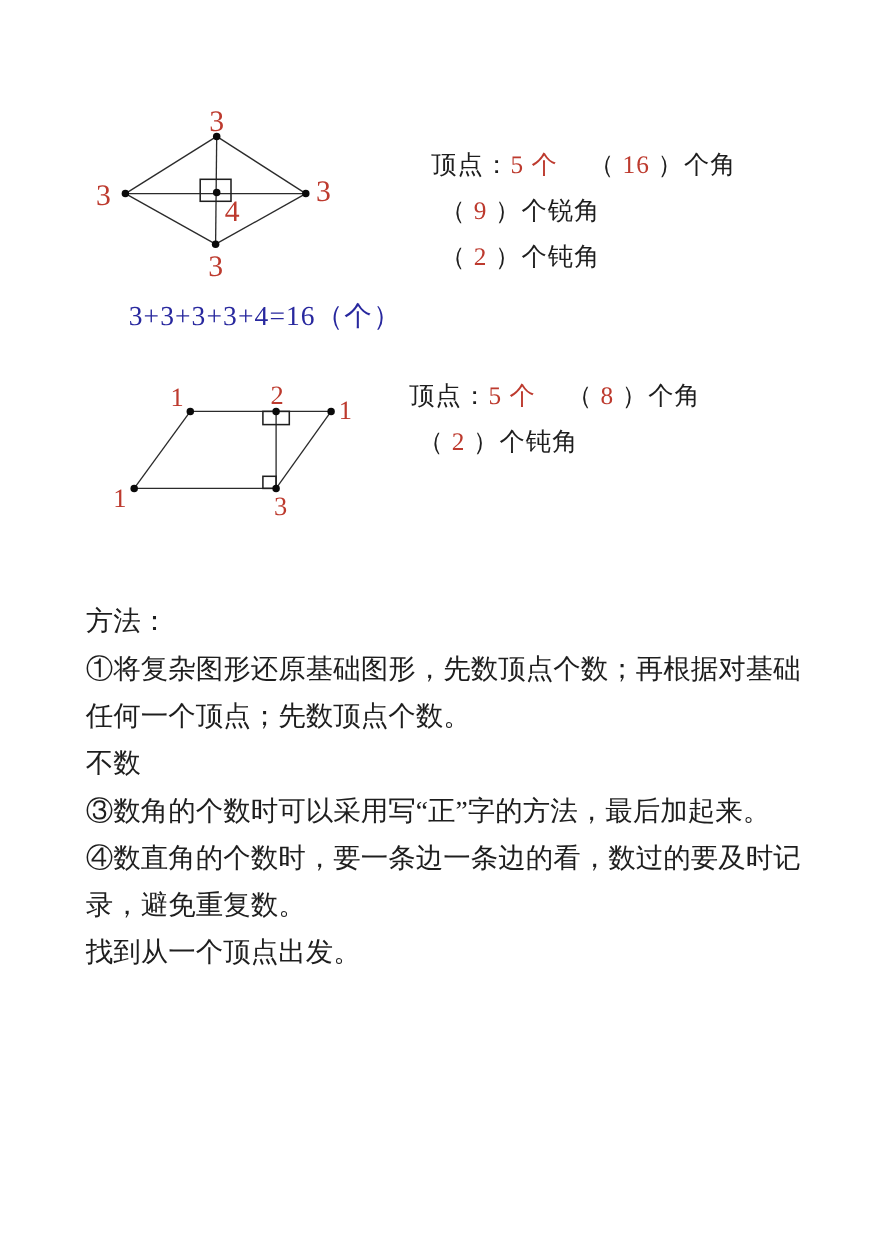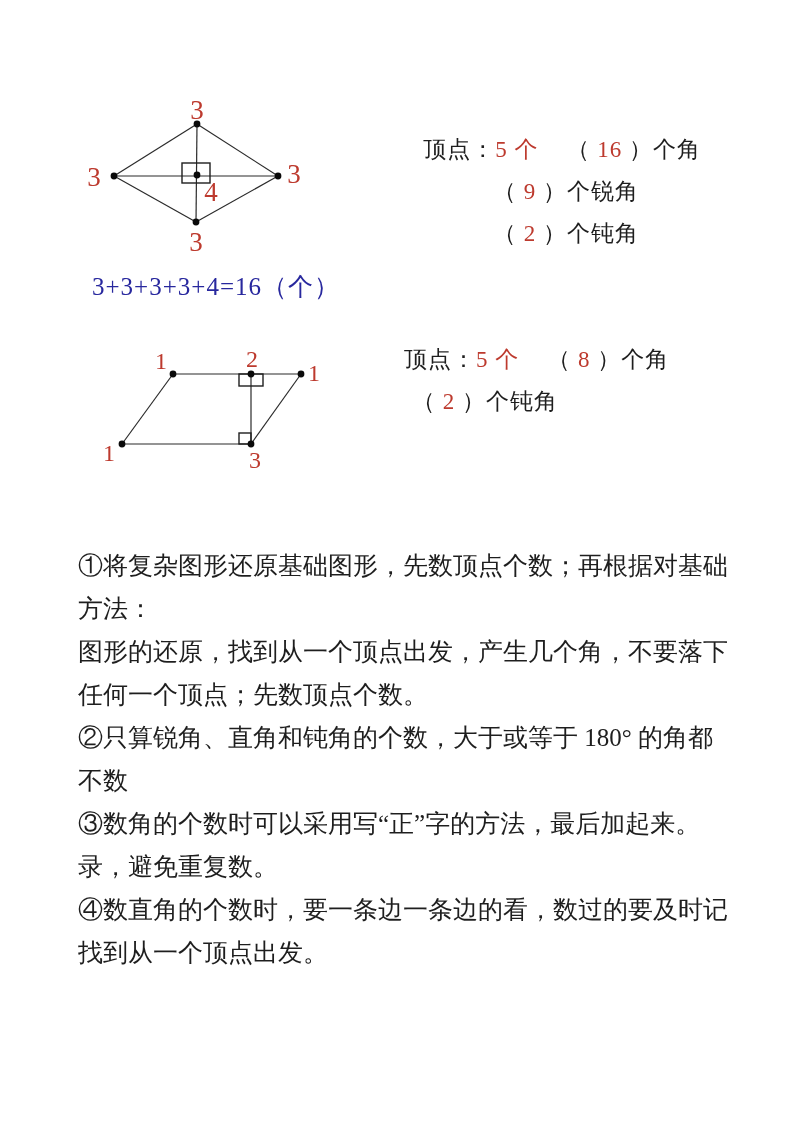--- a/index.html
+++ b/index.html
@@ -79,23 +79,23 @@
     <circle class="dot" cx="116" cy="127" r="3.4"></circle>
     <circle class="dot" cx="117" cy="80" r="3.4"></circle>
 
     <text class="svg-label lbl-lg" x="117" y="24" text-anchor="middle">3</text>
     <text class="svg-label lbl-lg" x="14" y="91" text-anchor="middle">3</text>
     <text class="svg-label lbl-lg" x="214" y="88" text-anchor="middle">3</text>
     <text class="svg-label lbl-lg" x="116" y="156" text-anchor="middle">3</text>
     <text class="svg-label lbl-lg" x="131" y="106" text-anchor="middle">4</text>
   </svg>
 
-  <div class="formula" style="left:92px; top:270px;">3+3+3+3+4=16（个）</div>
+  <div class="formula" style="left:117px; top:270px;">3+3+3+3+4=16（个）</div>
 
-  <div class="answers" style="left:392px; top:129px;text-align:center;">
+  <div class="answers" style="left:392px; top:129px;">
     <div class="ans-line"><span>顶点：</span><span class="red">5 个</span><span class="gap-left">（ </span><span class="red">16</span><span> ）</span><span>个角</span></div>
     <div class="ans-line indent"><span>（ </span><span class="red">9</span><span> ）</span><span>个锐角</span></div>
     <div class="ans-line indent"><span>（ </span><span class="red">2</span><span> ）</span><span>个钝角</span></div>
   </div>
 
   <svg class="fig-svg" style="left:85px; top:350px;" width="260" height="130" viewBox="0 0 260 130">
 
     <line class="edge" x1="88" y1="24" x2="216" y2="24"></line>
     <line class="edge" x1="37" y1="94" x2="166" y2="94"></line>
     <line class="edge" x1="88" y1="24" x2="37" y2="94"></line>
@@ -113,31 +113,29 @@
     <circle class="dot" cx="166" cy="94" r="3.4"></circle>
 
     <text class="svg-label lbl-md" x="76" y="19" text-anchor="middle">1</text>
     <text class="svg-label lbl-md" x="167" y="17" text-anchor="middle">2</text>
     <text class="svg-label lbl-md" x="229" y="31" text-anchor="middle">1</text>
     <text class="svg-label lbl-md" x="24" y="111" text-anchor="middle">1</text>
     <text class="svg-label lbl-md" x="170" y="118" text-anchor="middle">3</text>
   </svg>
 
 
-  <div class="answers" style="left:404px; top:339px;">
+  <div class="answers" style="left:372px; top:339px;">
     <div class="ans-line"><span>顶点：</span><span class="red">5 个</span><span class="gap-left">（ </span><span class="red">8</span><span> ）</span><span>个角</span></div>
     <div class="ans-line indent"><span>（ </span><span class="red">2</span><span> ）</span><span>个钝角</span></div>
   </div>
 
   <div class="method" style="left:78px; top:544px;">
+    <div class="m-line">方法：</div>
     <div class="m-line">①将复杂图形还原基础图形，先数顶点个数；再根据对基础</div>
-    <div class="m-line">方法：</div>
-    <div class="m-line">图形的还原，找到从一个顶点出发，产生几个角，不要落下</div>
     <div class="m-line">任何一个顶点；先数顶点个数。</div>
-    <div class="m-line">②只算锐角、直角和钝角的个数，大于或等于 180° 的角都</div>
     <div class="m-line">不数</div>
     <div class="m-line">③数角的个数时可以采用写“正”字的方法，最后加起来。</div>
+    <div class="m-line">④数直角的个数时，要一条边一条边的看，数过的要及时记</div>
     <div class="m-line">录，避免重复数。</div>
-    <div class="m-line">④数直角的个数时，要一条边一条边的看，数过的要及时记</div>
     <div class="m-line">找到从一个顶点出发。</div>
   </div>
 
 </div>
 
 </body></html>

